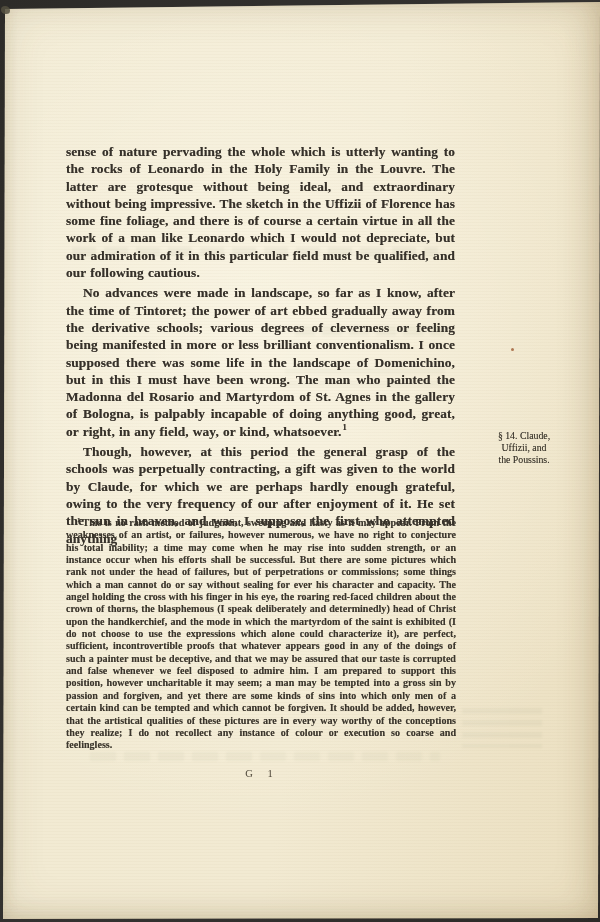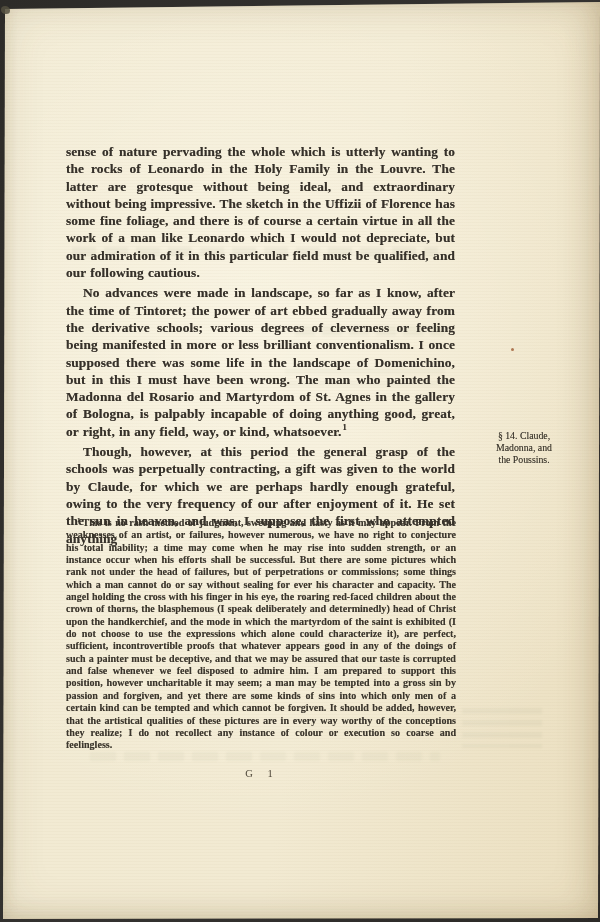--- a/index.html
+++ b/index.html
@@ -116,21 +116,21 @@
 
 
     <main class="text-block">
       <p class="para"><span>sense of nature pervading the whole which is utterly wanting to the rocks of Leonardo in the Holy Family in the Louvre. The latter are grotesque without being ideal, and extraordinary without being impressive. The sketch in the Uffizii of Florence has some fine foliage, and there is of course a certain virtue in all the work of a man like Leonardo which I would not depreciate, but our admiration of it in this particular field must be qualified, and our following cautious.</span></p>
       <p class="para indent"><span>No advances were made in landscape, so far as I know, after the time of Tintoret; the power of art ebbed gradually away from the derivative schools; various degrees of cleverness or feeling being manifested in more or less brilliant conventionalism. I once supposed there was some life in the landscape of Domenichino, but in this I must have been wrong. The man who painted the Madonna del Rosario and Martyrdom of St. Agnes in the gallery of Bologna, is palpably incapable of doing anything good, great, or right, in any field, way, or kind, whatsoever.</span><sup class="fnref">1</sup></p>
       <p class="para indent"><span>Though, however, at this period the general grasp of the schools was perpetually contracting, a gift was given to the world by Claude, for which we are perhaps hardly enough grateful, owing to the very frequency of our after enjoyment of it. He set the sun in heaven, and was, I suppose, the first who attempted anything</span></p>
     </main>
 
     <aside class="margin-note">
       <div>§ 14. Claude,</div>
-      <div>Madonna, and</div>
+      <div>Uffizii, and</div>
       <div>the Poussins.</div>
     </aside>
 
     <div class="footnote"><sup>1</sup><span>This is no rash method of judgment, sweeping and hasty as it may appear. From the weaknesses of an artist, or failures, however numerous, we have no right to conjecture his total inability; a time may come when he may rise into sudden strength, or an instance occur when his efforts shall be successful. But there are some pictures which rank not under the head of failures, but of perpetrations or commissions; some things which a man cannot do or say without sealing for ever his character and capacity. The angel holding the cross with his finger in his eye, the roaring red-faced children about the crown of thorns, the blasphemous (I speak deliberately and determinedly) head of Christ upon the handkerchief, and the mode in which the martyrdom of the saint is exhibited (I do not choose to use the expressions which alone could characterize it), are perfect, sufficient, incontrovertible proofs that whatever appears good in any of the doings of such a painter must be deceptive, and that we may be assured that our taste is corrupted and false whenever we feel disposed to admire him. I am prepared to support this position, however uncharitable it may seem; a man may be tempted into a gross sin by passion and forgiven, and yet there are some kinds of sins into which only men of a certain kind can be tempted and which cannot be forgiven. It should be added, however, that the artistical qualities of these pictures are in every way worthy of the conceptions they realize; I do not recollect any instance of colour or execution so coarse and feelingless.</span></div>
 
     <div class="signature">G 1</div>
   </div>
 
   <div class="speck-corner"></div>
   <div class="speck-red"></div>

